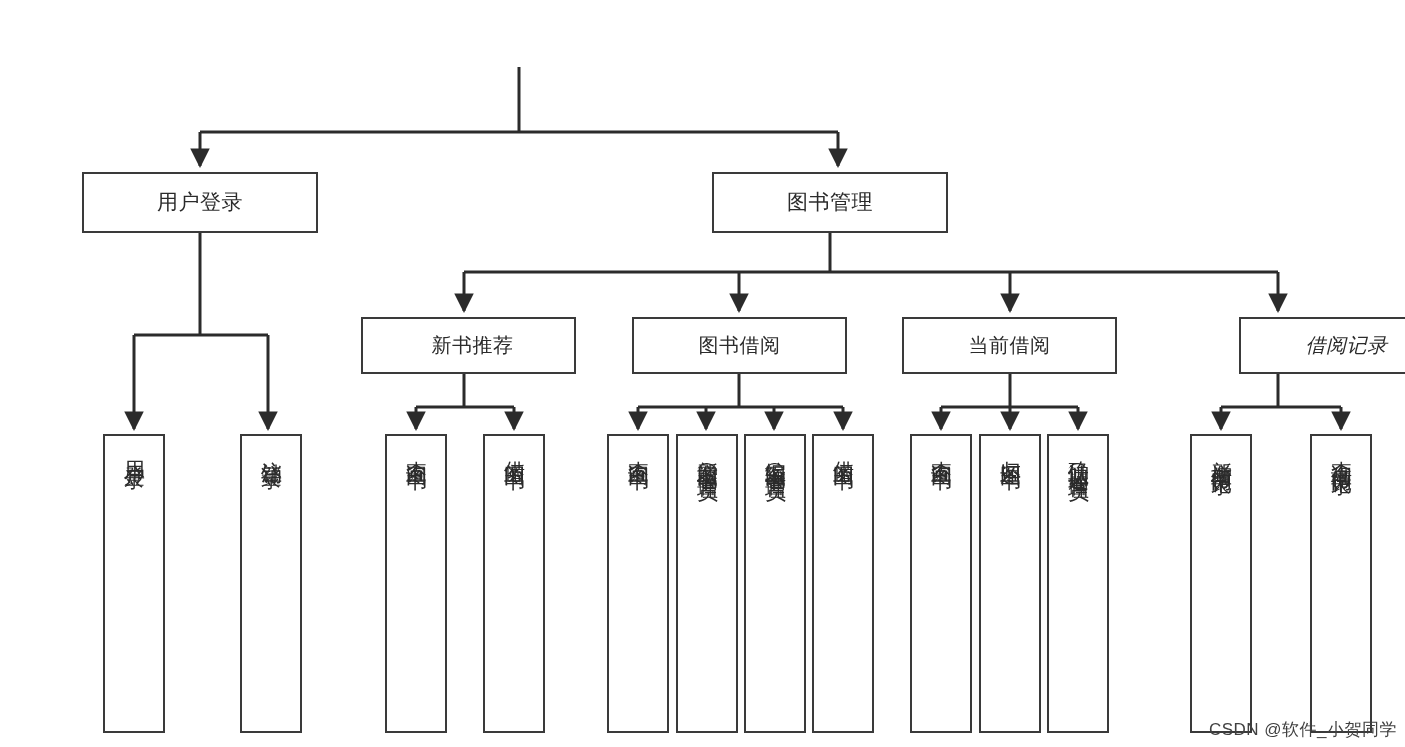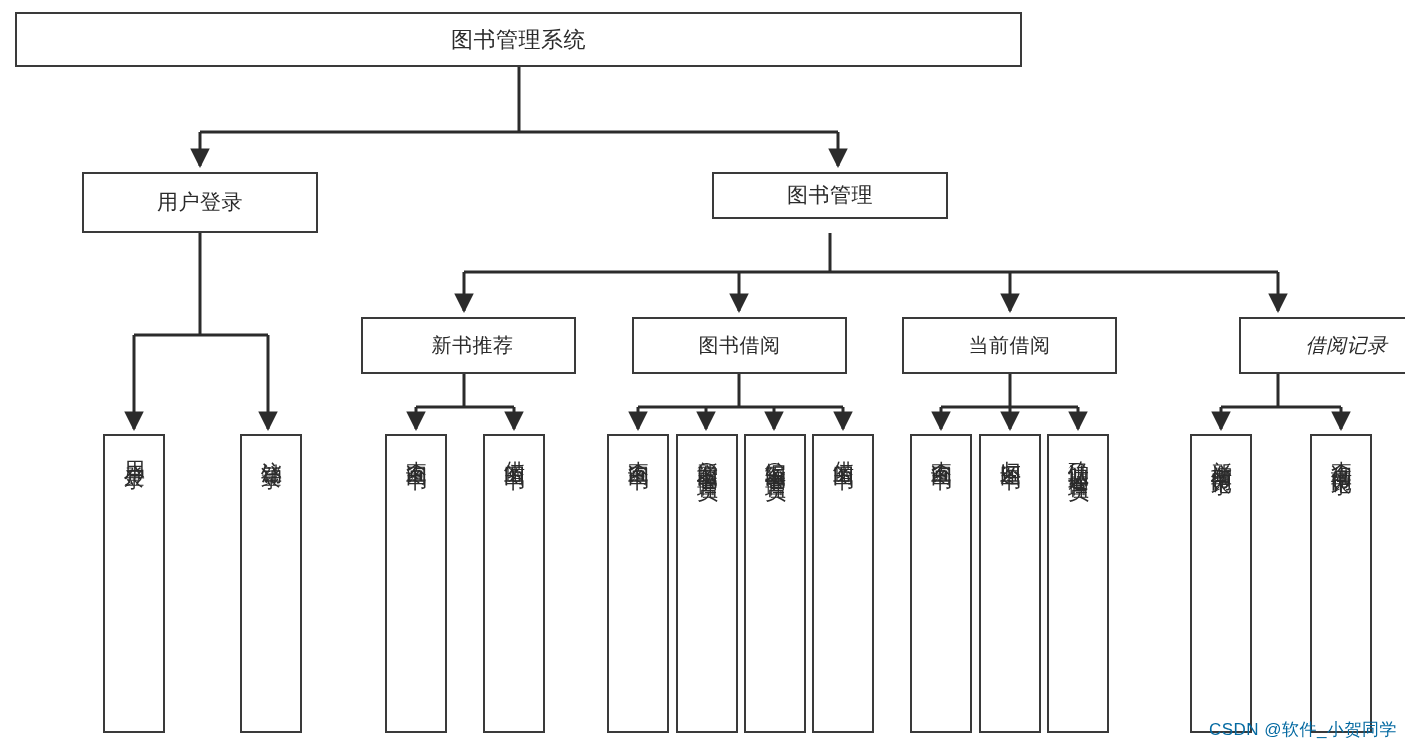--- a/index.html
+++ b/index.html
@@ -59,21 +59,21 @@
     white-space: nowrap;
   }
   .node.root .node-label { font-size: 22px; }
   .node.lvl2 .node-label { font-size: 21px; }
   .node.lvl3 .node-label { font-size: 20px; }
   #watermark {
     position: absolute;
     right: 8px;
     bottom: 6px;
     font-size: 17px;
-    color: #0369a1;
+    color: #404040;
     letter-spacing: 0.5px;
     z-index: 5;
     white-space: nowrap;
   }
 </style>
 </head>
 <body>
 
 <div id="diagram-root">
 
@@ -120,28 +120,25 @@
       <path d="M 1010 407 L 1010 429" marker-end="url(#arrow)"></path>
       <path d="M 1078 407 L 1078 429" marker-end="url(#arrow)"></path>
 
       <path d="M 1278 374 L 1278 407"></path>
       <path d="M 1221 407 L 1341 407"></path>
       <path d="M 1221 407 L 1221 429" marker-end="url(#arrow)"></path>
       <path d="M 1341 407 L 1341 429" marker-end="url(#arrow)"></path>
     </g>
   </svg>
 
-  <div class="node horiz root" style="left:15px; top:12px; width:1007px; height:55px;">
-    <span class="node-label">图书管理系统</span>
-  </div>
 
   <div class="node horiz lvl2" style="left:82px; top:172px; width:236px; height:61px;">
     <span class="node-label">用户登录</span>
   </div>
-  <div class="node horiz lvl2" style="left:712px; top:172px; width:236px; height:47px;">
+  <div class="node horiz lvl2" style="left:712px; top:172px; width:236px; height:61px;">
     <span class="node-label">图书管理</span>
   </div>
 
   <div class="node horiz lvl3" style="left:361px; top:317px; width:215px; height:57px;padding-left:8px;">
     <span class="node-label">新书推荐</span>
   </div>
   <div class="node horiz lvl3" style="left:902px; top:317px; width:215px; height:57px;">
     <span class="node-label">当前借阅</span>
   </div>
   <div class="node horiz lvl3" style="left:632px; top:317px; width:215px; height:57px;">

